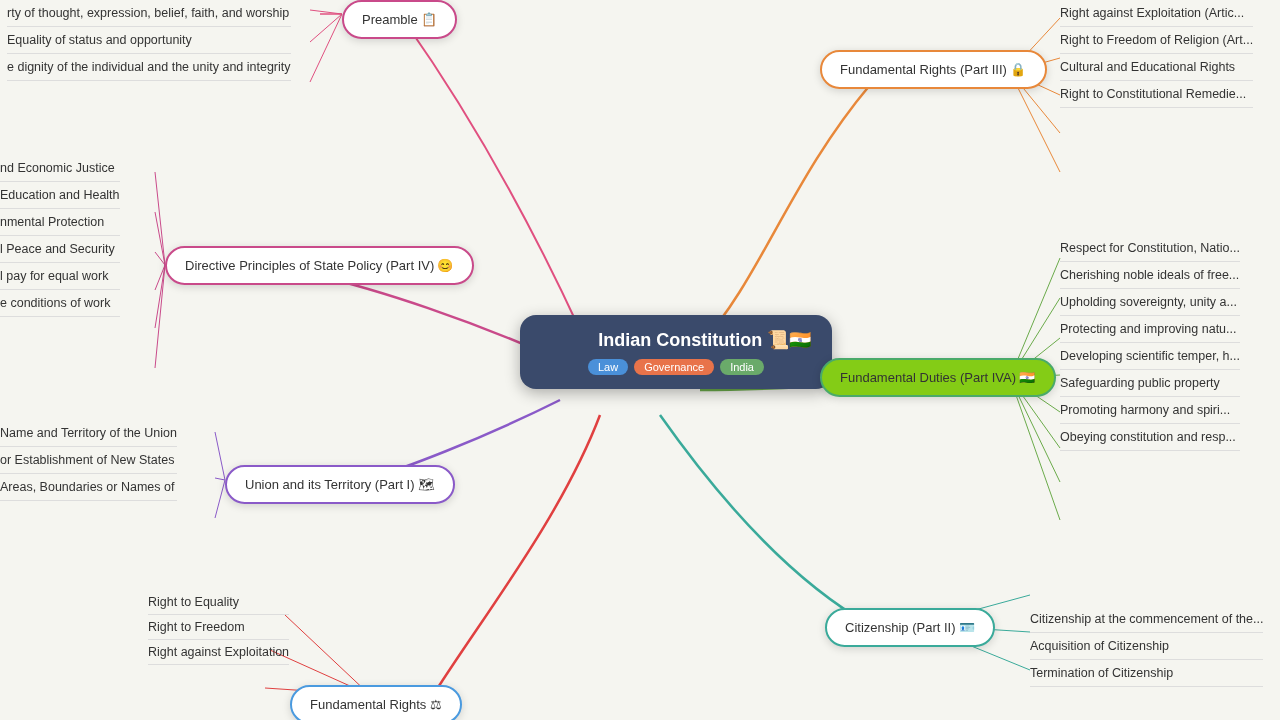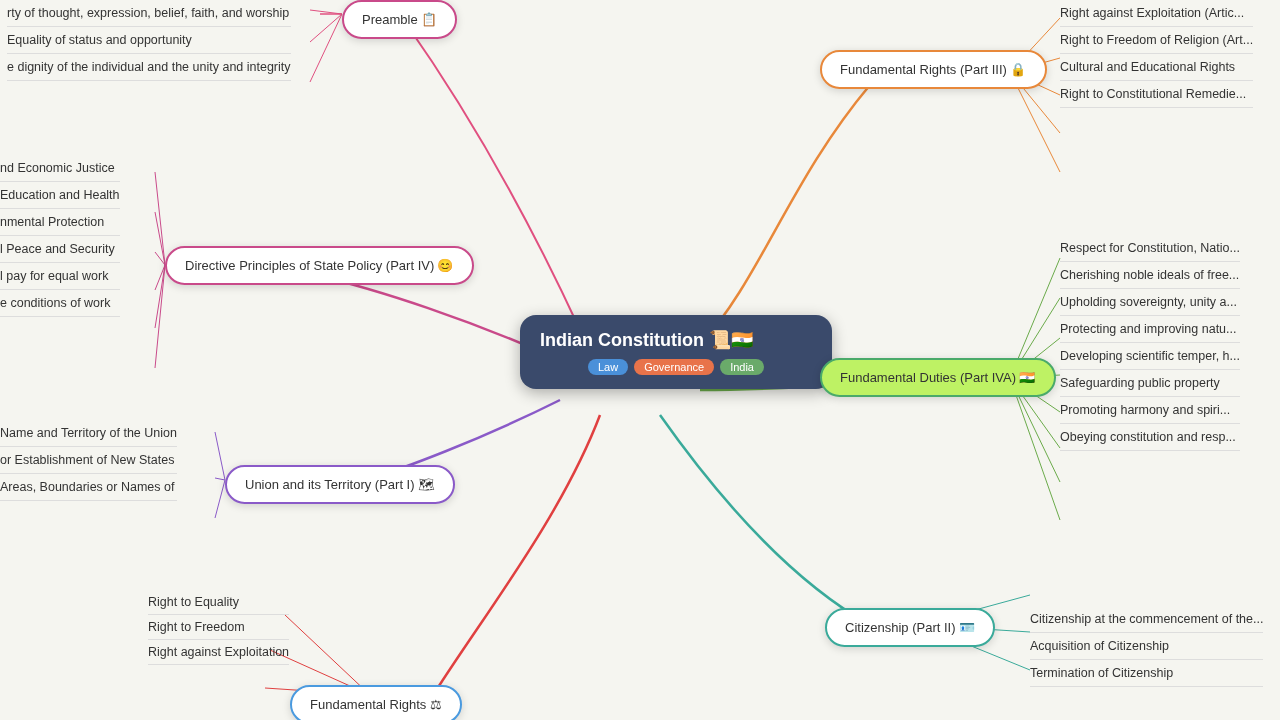--- a/index.html
+++ b/index.html
@@ -29,21 +29,21 @@
 
     
     .central-node {
       background: #3a4a6b;
       color: white;
       border-radius: 16px;
       padding: 14px 20px;
       left: 520px;
       top: 315px;
       width: 312px;
-      text-align: left;
+      text-align: right;
       box-shadow: 0 4px 15px rgba(0,0,0,0.3);
     }
     .central-node .title {
       font-size: 18px;
       font-weight: 600;
       margin-bottom: 8px;
     }
     .central-node .tags {
       display: flex;
       gap: 6px;
@@ -83,21 +83,21 @@
       background: white;
       border: 2px solid #4a9adf;
       color: #333;
     }
     .branch-purple {
       background: white;
       border: 2px solid #8a5ac8;
       color: #333;
     }
     .branch-green {
-      background: #bef264;
+      background: #84cc16;
       border: 2px solid #4aaa6a;
       color: #333;
     }
     .branch-teal {
       background: white;
       border: 2px solid #3aaa9a;
       color: #333;
     }
     .leaf-line {
       display: block;

